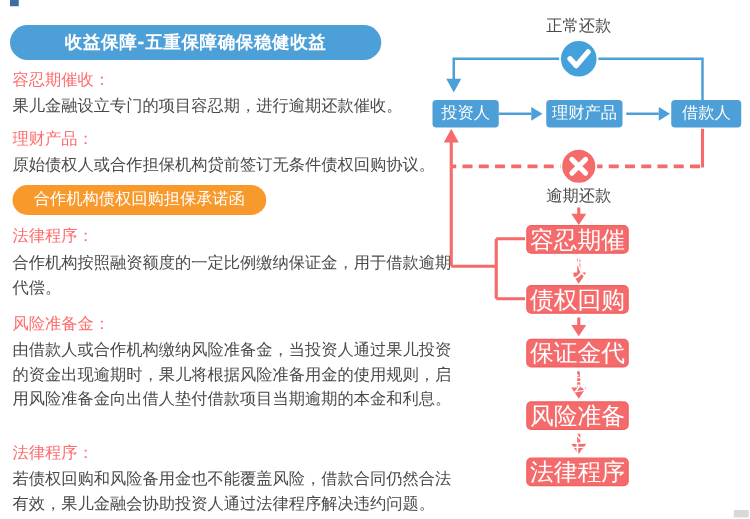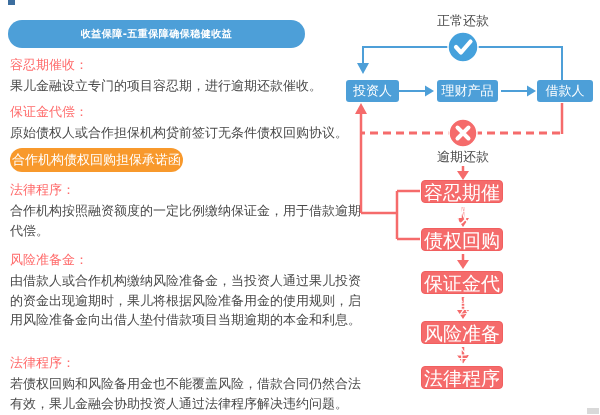--- a/index.html
+++ b/index.html
@@ -5,32 +5,32 @@
   html,body{margin:0;padding:0;background:#ffffff;}
   .canvas{
     position:relative;width:600px;height:415px;background:#ffffff;overflow:hidden;
     font-family:"DejaVu Sans","Liberation Sans",sans-serif;
   }
   
   .corner-square{position:absolute;left:8px;top:0;width:7px;height:5px;background:#3c6e9f;}
   
   .title-pill{
     position:absolute;left:8px;top:20px;width:297px;height:28px;border-radius:14px;
-    background:#4D9FD8;color:#ffffff;font-weight:bold;font-size:10px;line-height:28px;
+    background:#4D9FD8;color:#ffffff;font-weight:bold;font-size:14px;line-height:28px;
     text-align:center;letter-spacing:.5px;
   }
   
   .sec{position:absolute;left:10px;width:352px;}
   .sec-h{color:#FF6B6B;font-size:13px;line-height:18px;}
   .sec-p{color:#4A4A4A;font-size:13px;line-height:19.5px;margin-top:2px;}
   .s1{top:56px;} .s2{top:103px;} .s3{top:181px;} .s4{top:251px;} .s5{top:354px;}
   
   .orange-badge{
     position:absolute;left:10px;top:148px;height:24px;line-height:24px;border-radius:12px;
-    background:#F8992C;color:#ffffff;font-size:13px;padding:0 2px;display:inline-block;
+    background:#F8992C;color:#ffffff;font-size:13px;padding:0 17px;display:inline-block;
   }
   
   .flow-label{position:absolute;left:413px;width:100px;text-align:center;font-size:13px;color:#4A4A4A;}
   .lbl-normal{top:12px;}
   .lbl-overdue{top:148px;}
   
   .bnode{
     position:absolute;top:80px;height:22px;line-height:22px;border-radius:3px;
     background:#4D9FD8;color:#ffffff;font-size:13px;text-align:center;
   }
@@ -55,21 +55,21 @@
   <div class="corner-square"></div>
 
   <div class="title-pill">收益保障-五重保障确保稳健收益</div>
 
   <div class="sec s1">
     <div class="sec-h">容忍期催收：</div>
     <div class="sec-p">果儿金融设立专门的项目容忍期，进行逾期还款催收。</div>
   </div>
 
   <div class="sec s2">
-    <div class="sec-h">保证金代偿：</div>
+    <div class="sec-h">理财产品：</div>
     <div class="sec-p">原始债权人或合作担保机构贷前签订无条件债权回购协议。</div>
   </div>
 
   <div class="orange-badge">合作机构债权回购担保承诺函</div>
 
   <div class="sec s3">
     <div class="sec-h">法律程序：</div>
     <div class="sec-p">合作机构按照融资额度的一定比例缴纳保证金，用于借款逾期代偿。</div>
   </div>
 

